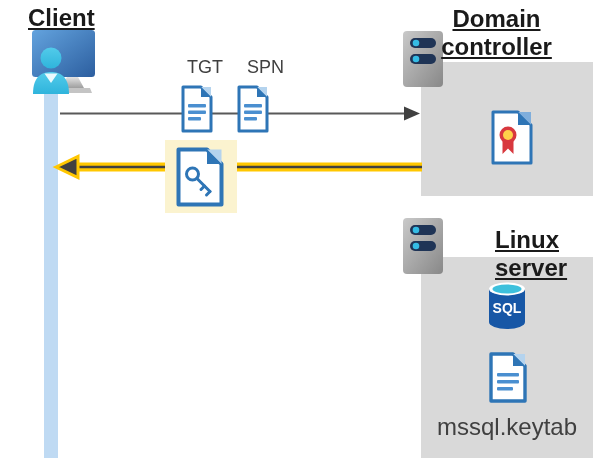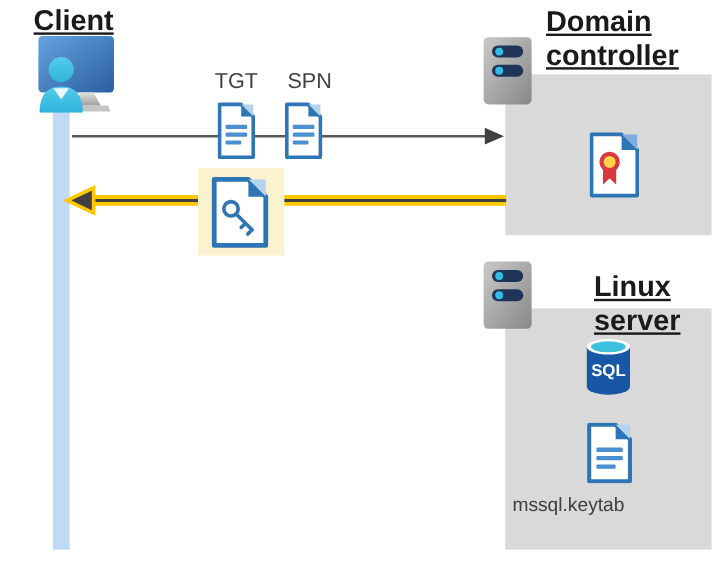--- a/index.html
+++ b/index.html
@@ -5,24 +5,24 @@
   html,body{margin:0;padding:0;background:#fff;}
   #stage{
     position:relative;width:600px;height:468px;background:#fff;overflow:hidden;
     font-family:"Liberation Sans", sans-serif;
   }
   .abs{position:absolute;}
   .title{
     font-weight:bold;font-size:24px;line-height:1.15;color:var(--title-black,#1a1a1a);text-decoration:underline;
   }
   .small-label{
-    font-size:18px;color:var(--label-gray,#404040);text-align:center;
+    font-size:18px;color:var(--label-gray,#404040);text-align:right;
   }
   .file-label{
-    font-size:16px;color:var(--label-gray,#404040);
+    font-size:24px;color:var(--label-gray,#404040);text-align:center;
   }
   .panel{background:var(--panel-gray,#d9d9d9);z-index:1;}
   .lifeline{background:var(--lifeline-blue,#bfdaf3);z-index:2;}
   .arrow-svg{z-index:3;}
   .highlight{background:var(--highlight-yellow,#fbf3cf);z-index:4;}
   .icon{z-index:5;}
   .text-layer{z-index:6;}
 
   
   .doc-body{fill:#fff;stroke:var(--doc-blue,#2e75b6);stroke-linejoin:round;}
@@ -173,19 +173,19 @@
     <rect class="doc-line" x="8" y="28" width="22" height="3.6" rx="1"></rect>
     <rect class="doc-line" x="8" y="35" width="16" height="3.6" rx="1"></rect>
   </svg>
 
   <div class="abs title text-layer" style="left:28px;top:4px;">Client</div>
 
   <div class="abs small-label text-layer" style="left:171px;top:57px;width:52px;">TGT</div>
 
   <div class="abs small-label text-layer" style="left:232px;top:57px;width:52px;">SPN</div>
 
-  <div class="abs title text-layer" style="left:455px;top:5px;width:125px;">Domain controller</div>
+  <div class="abs title text-layer" style="left:434px;top:5px;width:125px;text-align:center;">Domain controller</div>
 
   <div class="abs title text-layer" style="left:455px;top:226px;width:140px;margin-left:40px;">Linux server</div>
 
   <div class="abs file-label text-layer" style="left:427px;top:413px;width:160px;">mssql.keytab</div>
 
 </div>
 
 </body></html>

